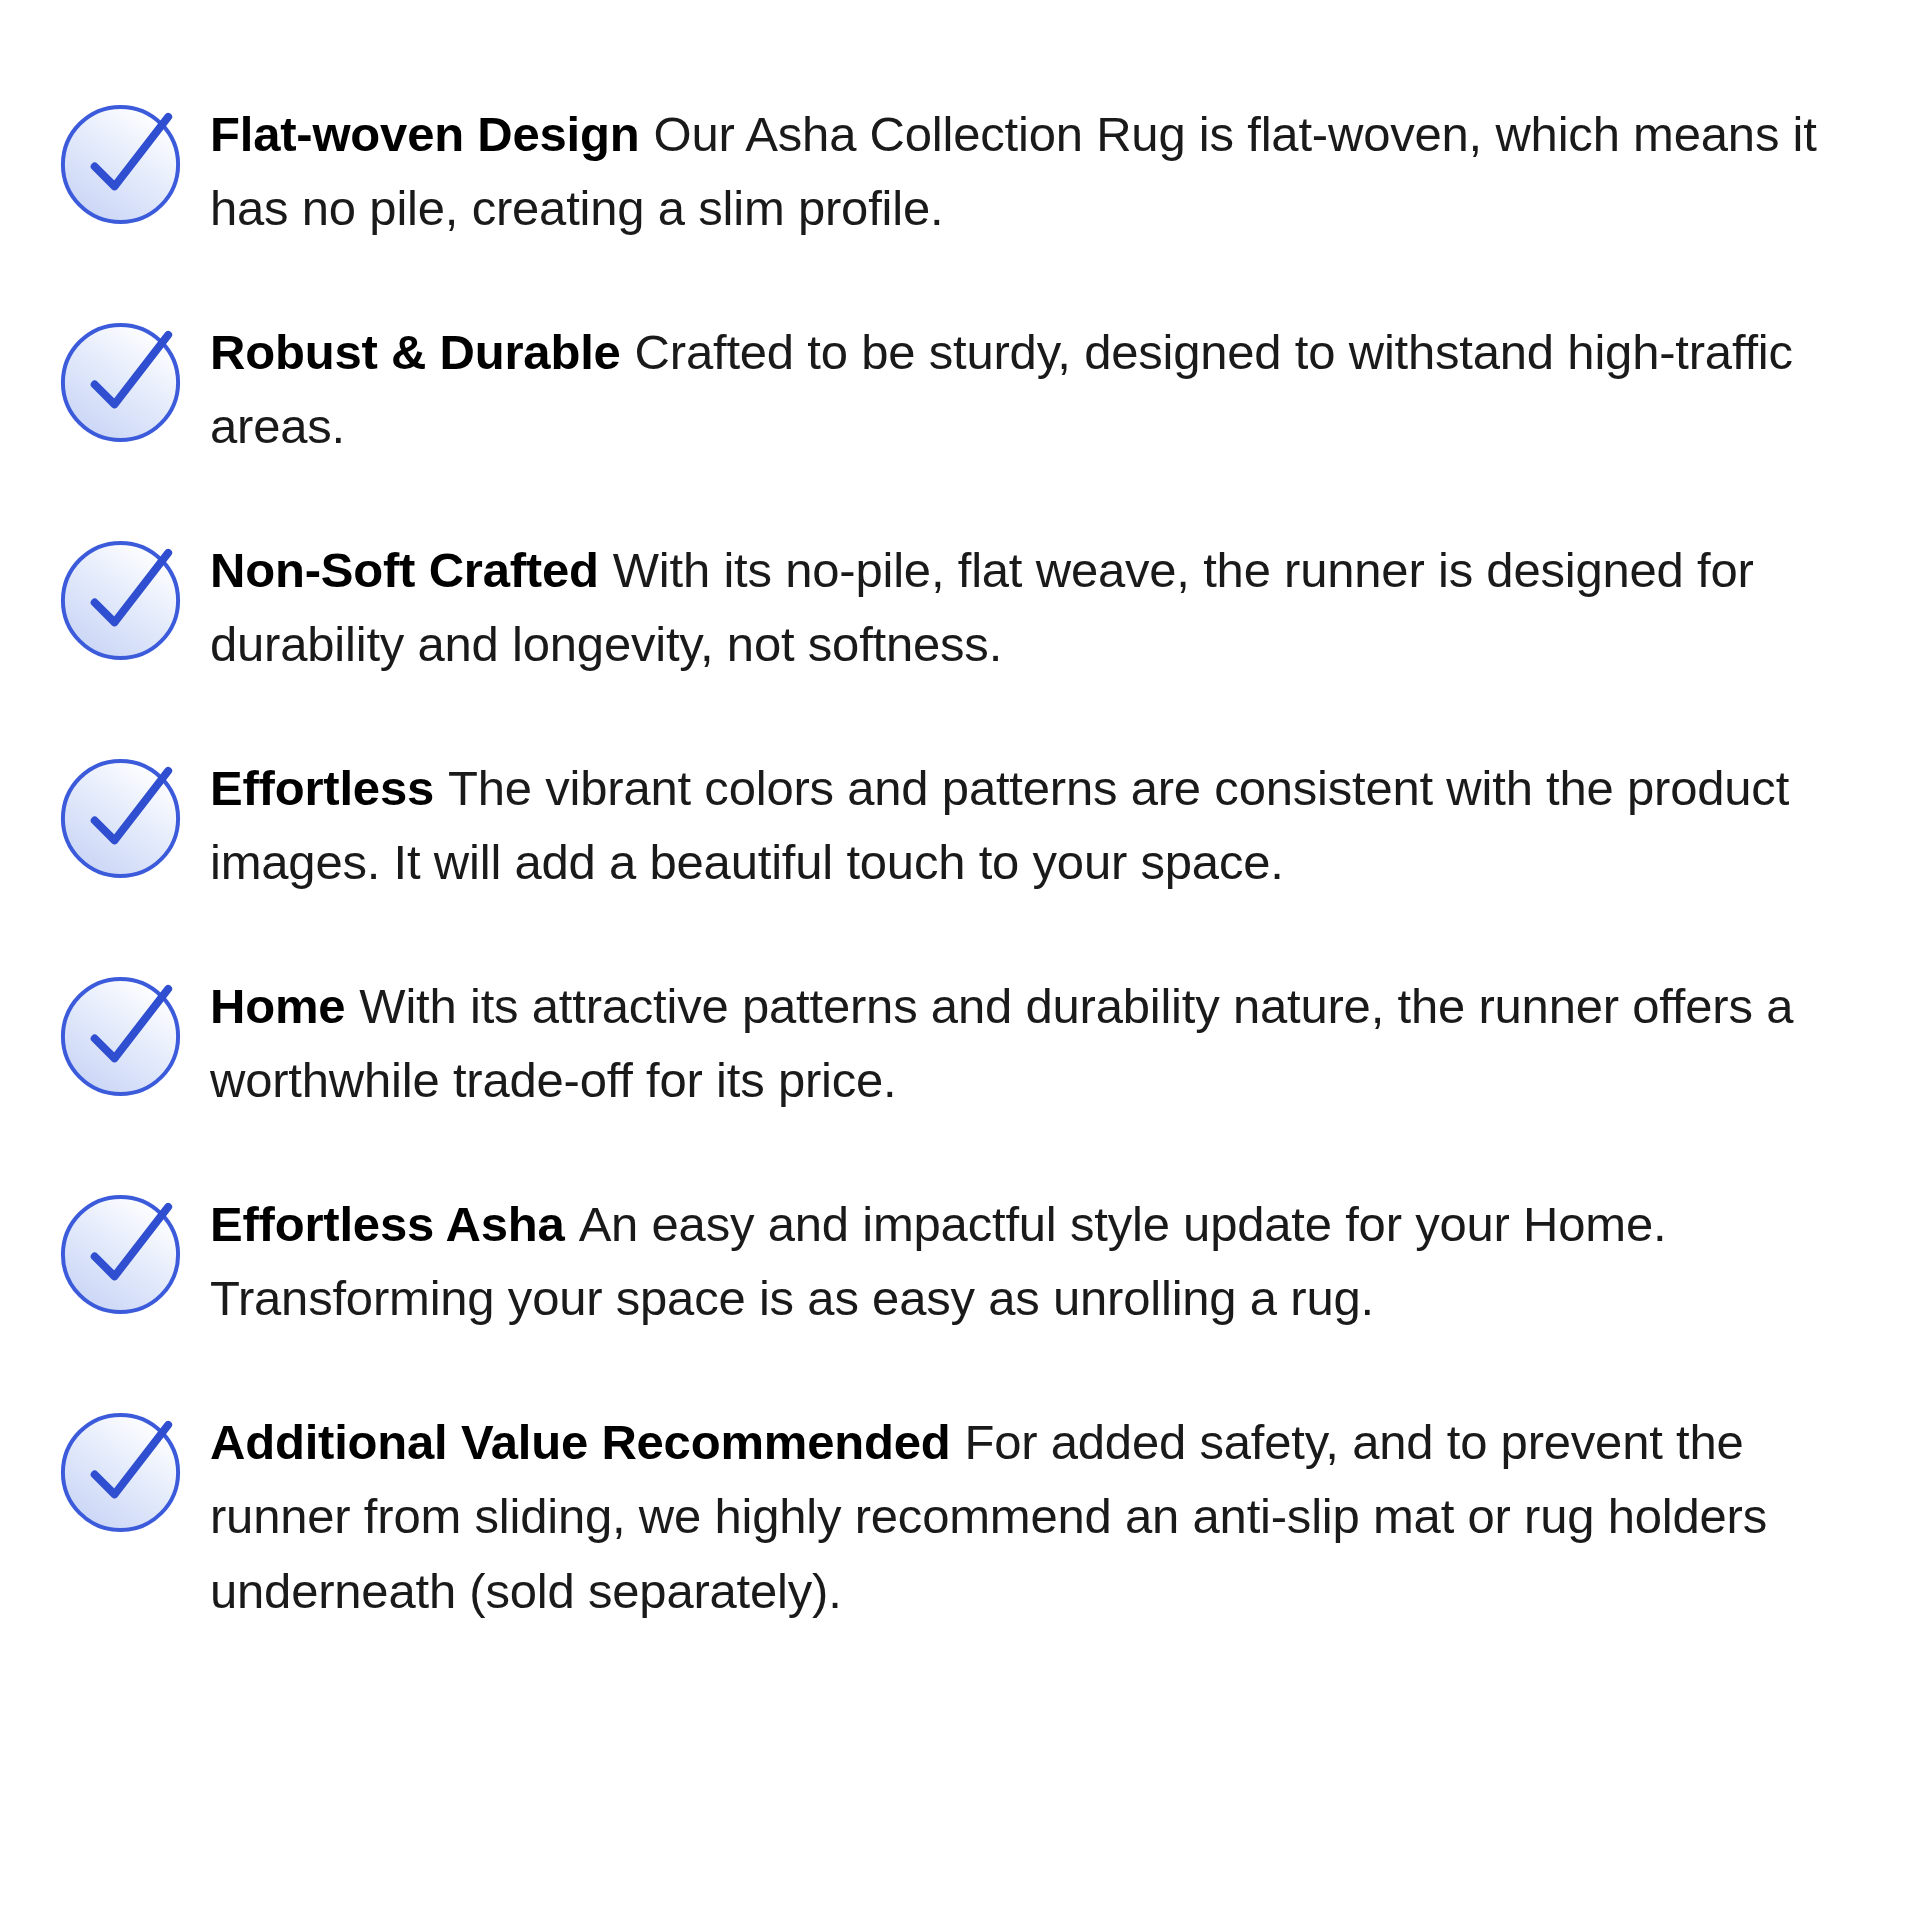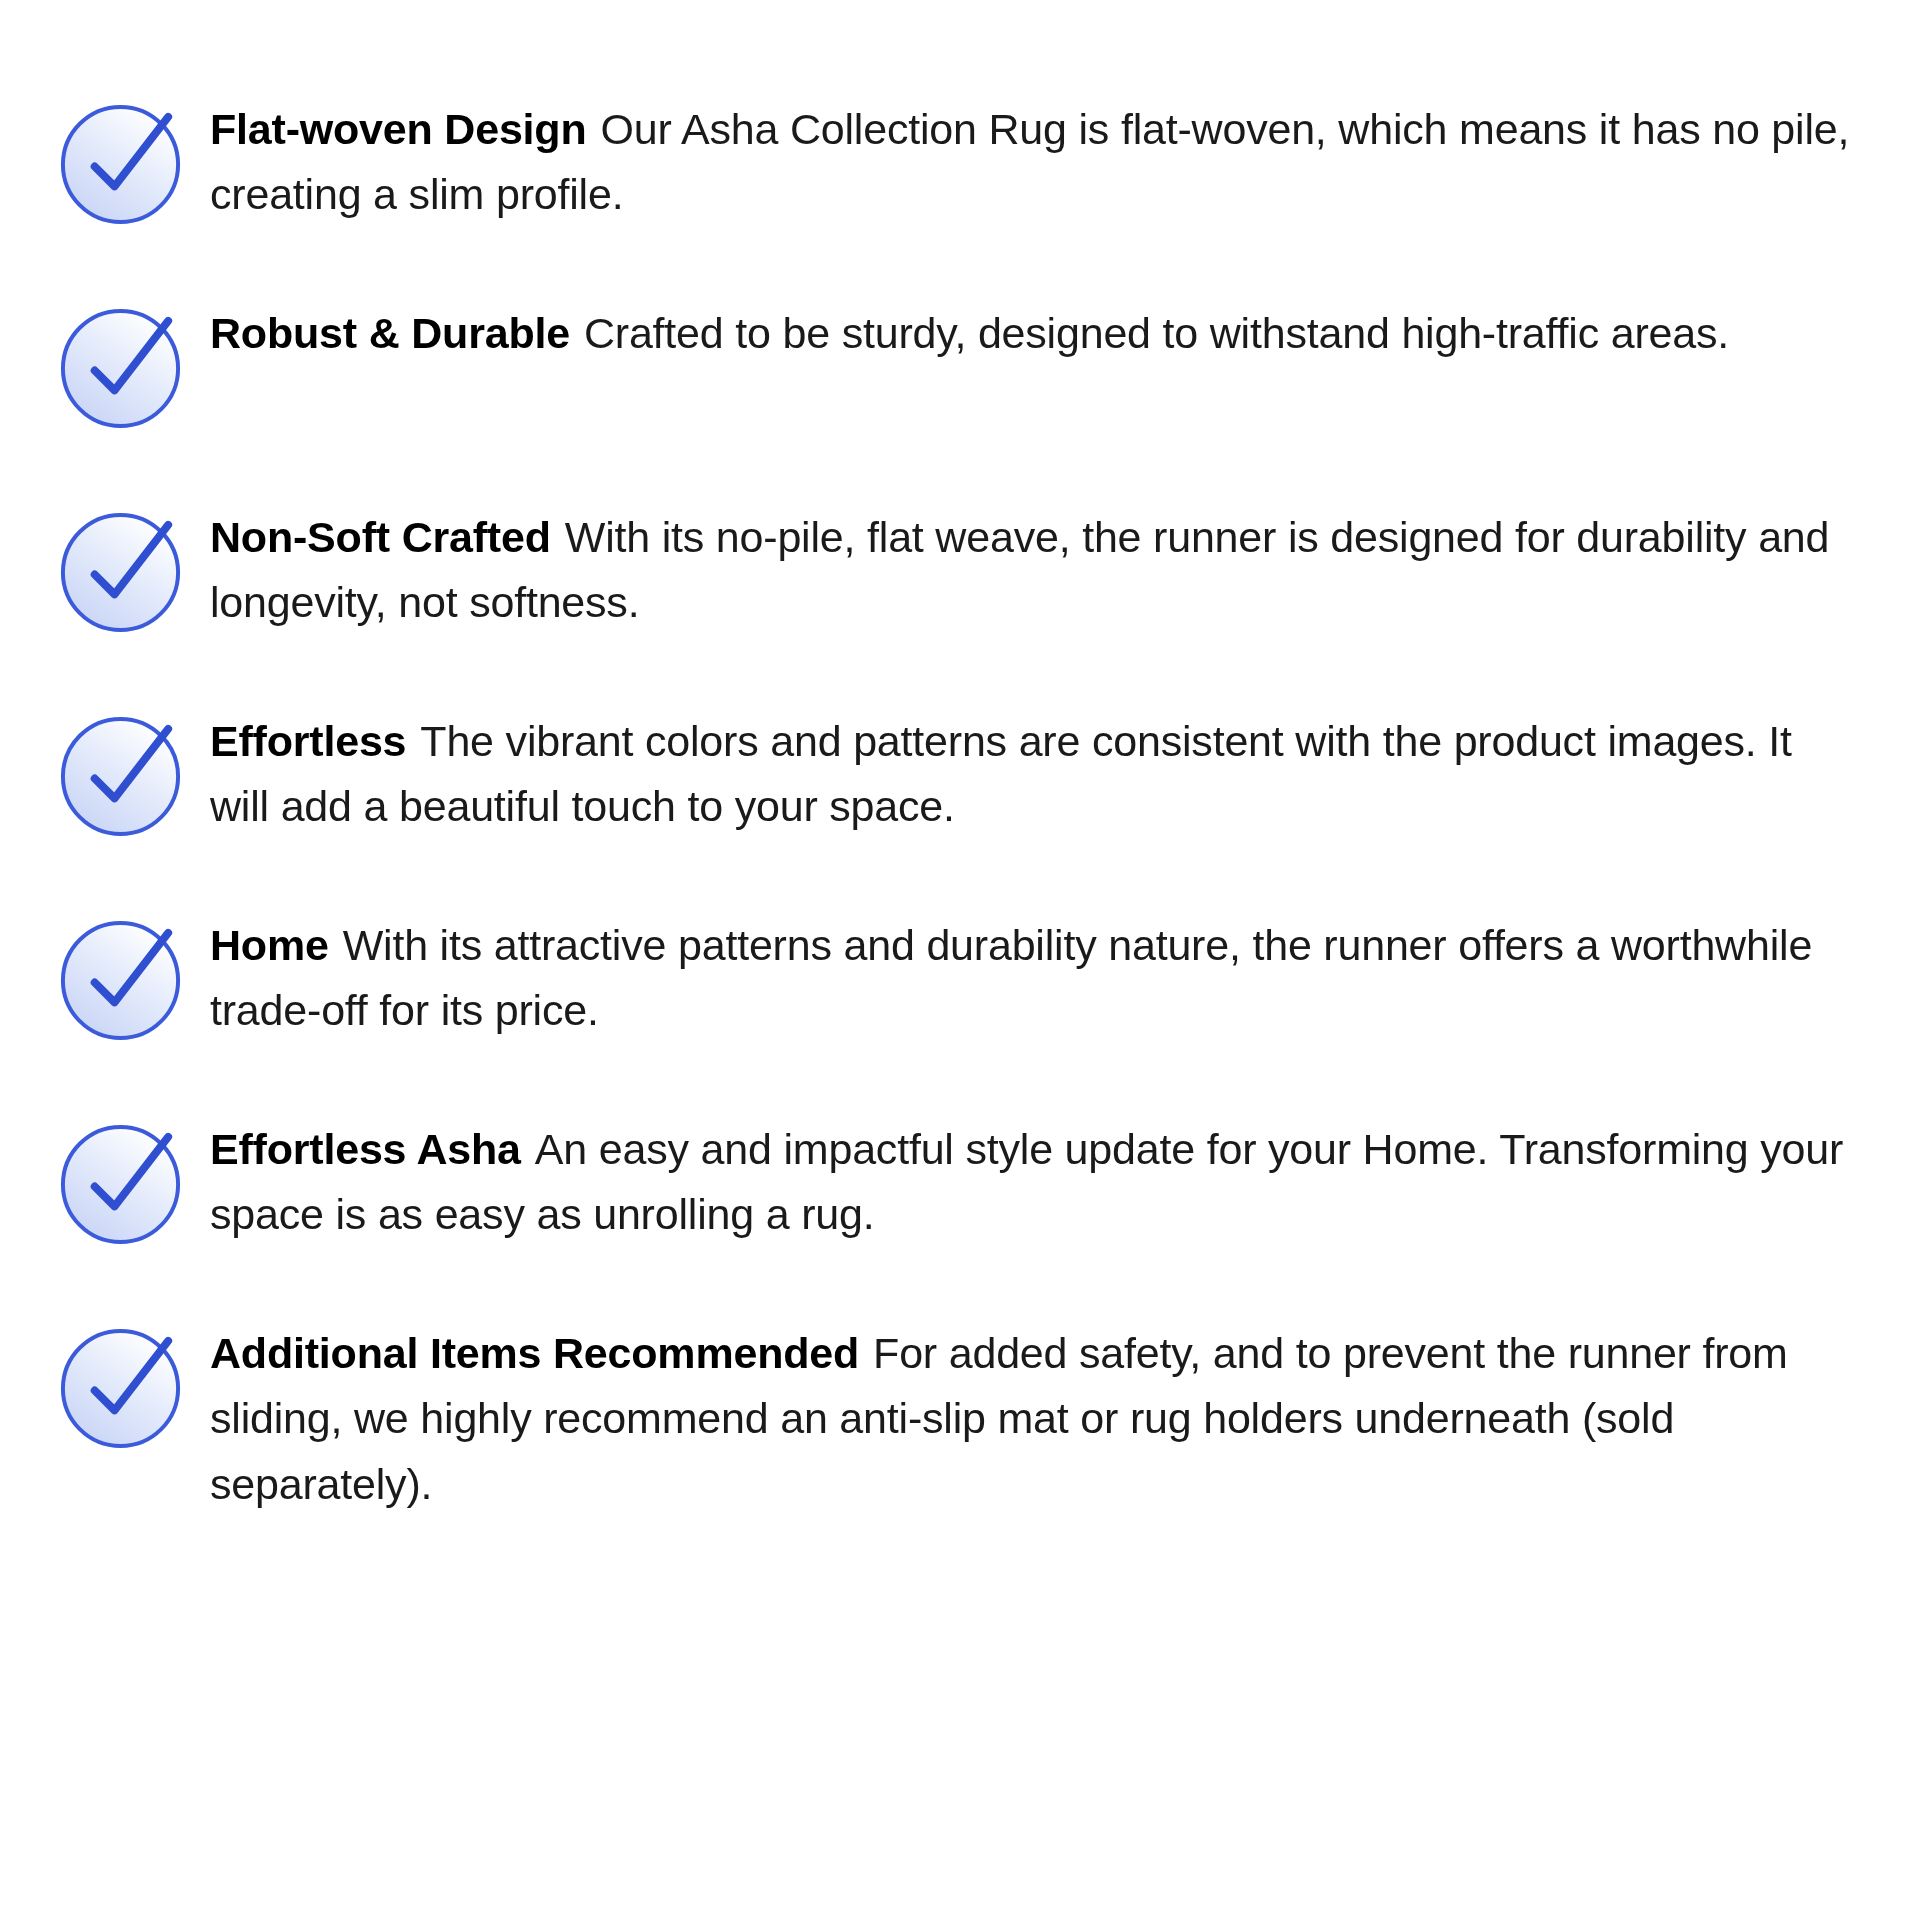--- a/index.html
+++ b/index.html
@@ -39,21 +39,21 @@
     margin-top: 2px;
     position: relative;
   }
   .check-badge svg {
     display: block;
     width: 139px;
     height: 139px;
   }
   .feature-text {
     flex: 1 1 auto;
-    font-size: 43px;
+    font-size: 49px;
     line-height: 1.52;
     letter-spacing: -0.2px;
     color: #131313;
     padding-top: 6px;
     max-width: 1643px;
   }
   .feature-title {
     font-weight: bold;
     color: #000000;
   }
@@ -193,18 +193,18 @@
             <stop offset="0%" stop-color="#c3d0f5"></stop>
             <stop offset="60%" stop-color="#e4ebfb"></stop>
             <stop offset="100%" stop-color="#ffffff"></stop>
           </linearGradient>
         </defs>
         <circle cx="70" cy="72" r="58" fill="url(#g6)" stroke="#3b5bdb" stroke-width="4"></circle>
         <path d="M44 74 L64 94 L118 24" fill="none" stroke="#2f4fd0" stroke-width="8" stroke-linecap="round" stroke-linejoin="round"></path>
       </svg>
     </div>
     <div class="feature-text">
-      <span class="feature-title">Additional Items Recommended</span><span class="feature-gap"></span><span class="feature-body">For added safety, and to prevent the runner from sliding, we highly recommend an anti-slip mat or rug holders underneath (sold separately).</span>
+      <span class="feature-title">Additional Value Recommended</span><span class="feature-gap"></span><span class="feature-body">For added safety, and to prevent the runner from sliding, we highly recommend an anti-slip mat or rug holders underneath (sold separately).</span>
     </div>
   </div>
 
 </div>
 
 
 </body></html>

